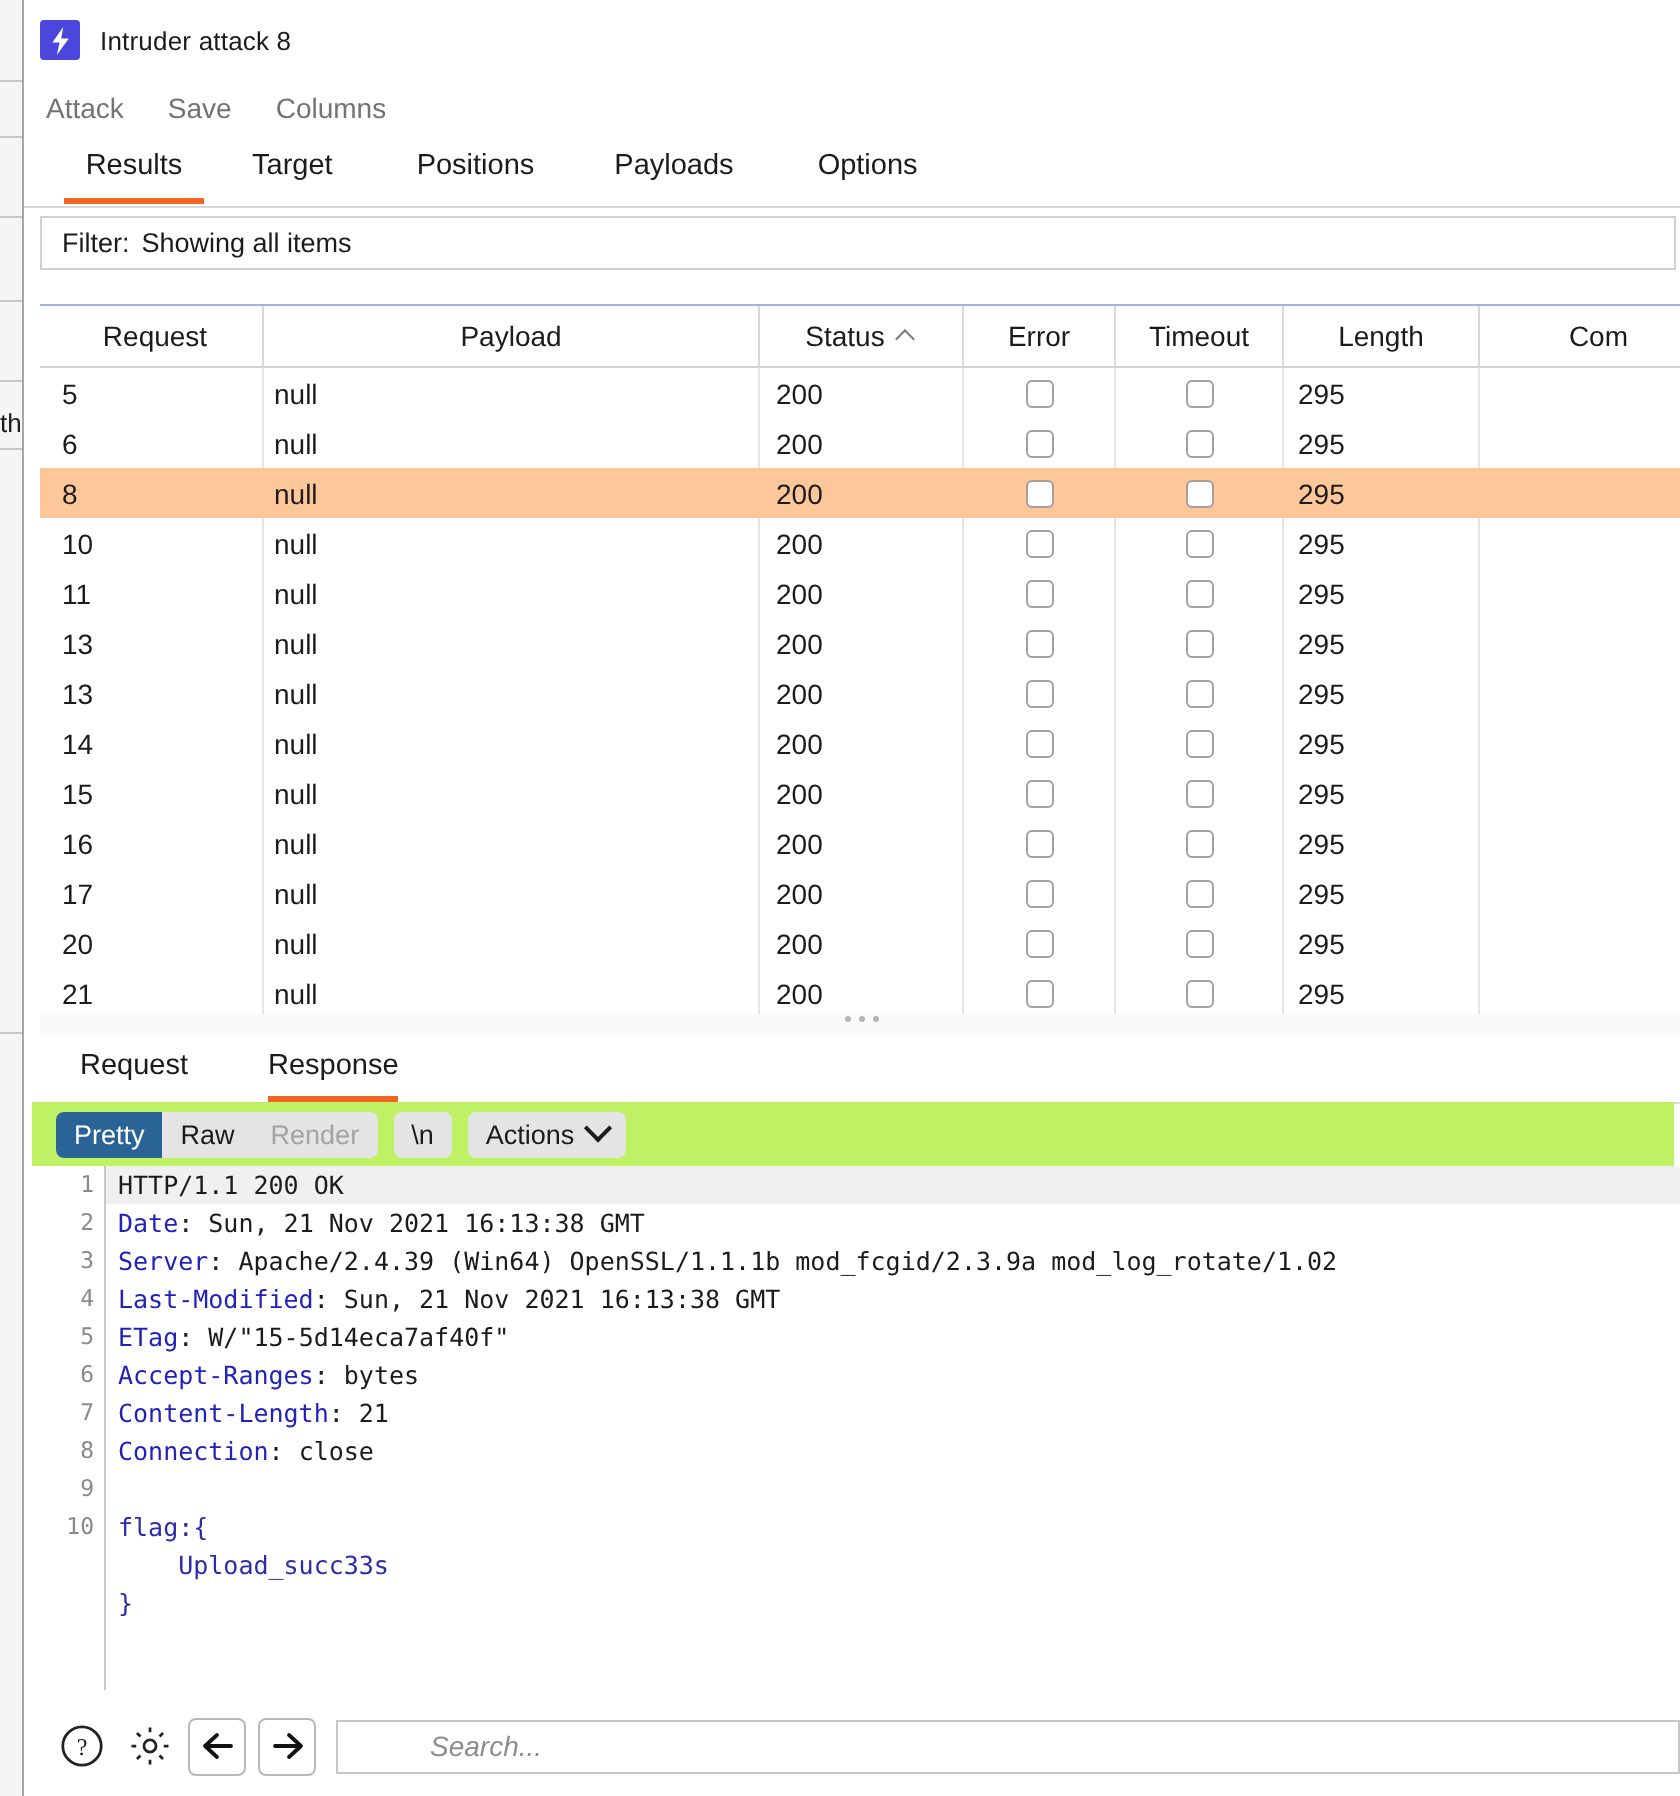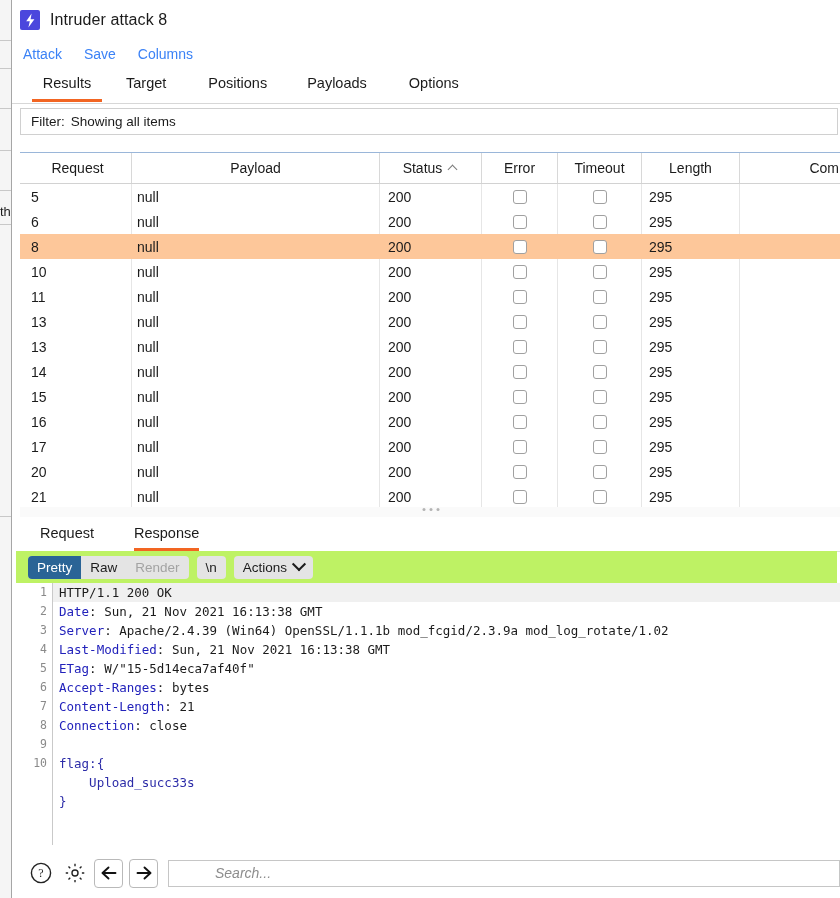--- a/index.html
+++ b/index.html
@@ -41,30 +41,30 @@
     display: flex; align-items: center;
   }
   .app-icon {
     width: 20px; height: 20px; margin-left: 8px; margin-right: 10px;
     background: #4b47dd; border-radius: 2px;
     display: flex; align-items: center; justify-content: center;
     flex: none;
   }
   .app-icon svg { display: block; }
   .title-text {
-    font-size: 16px; color: #1b1b1b; letter-spacing: .1px;
+    font-size: 13px; color: #1b1b1b; letter-spacing: .1px;
   }
 
   
   .menubar {
     position: absolute; left: 0; top: 40px; width: 828px; height: 28px;
     display: flex; align-items: center; background: #ffffff;
   }
   .menu-item {
-    font-size: 14px; color: #3b82f6; padding: 3px 0; margin-right: 0;
+    font-size: 14px; color: #737373; padding: 3px 0; margin-right: 0;
     cursor: default;
   }
   .menu-item.m0 { margin-left: 11px; }
   .menu-item.m1 { margin-left: 22px; }
   .menu-item.m2 { margin-left: 22px; }
 
   
   .tabstrip {
     position: absolute; left: 0; top: 68px; width: 828px; height: 35px;
     background: #ffffff;
@@ -323,21 +323,21 @@
           </div>
         <div class="th" style="left:462px;width:76px">
             <span>Error</span>
           </div>
         <div class="th" style="left:538px;width:84px">
             <span>Timeout</span>
           </div>
         <div class="th" style="left:622px;width:98px">
             <span>Length</span>
           </div>
-        <div class="th last" style="left:720px;width:101px;justify-content:flex-end;padding-right:2px">
+        <div class="th last" style="left:695px;width:101px;justify-content:flex-end;padding-right:2px">
             <span>Com</span>
           </div>
       </div>
 
       <div class="colsep" style="left:111px"></div>
       <div class="colsep" style="left:359px"></div>
       <div class="colsep" style="left:461px"></div>
       <div class="colsep" style="left:537px"></div>
       <div class="colsep" style="left:621px"></div>
       <div class="colsep" style="left:719px"></div>

